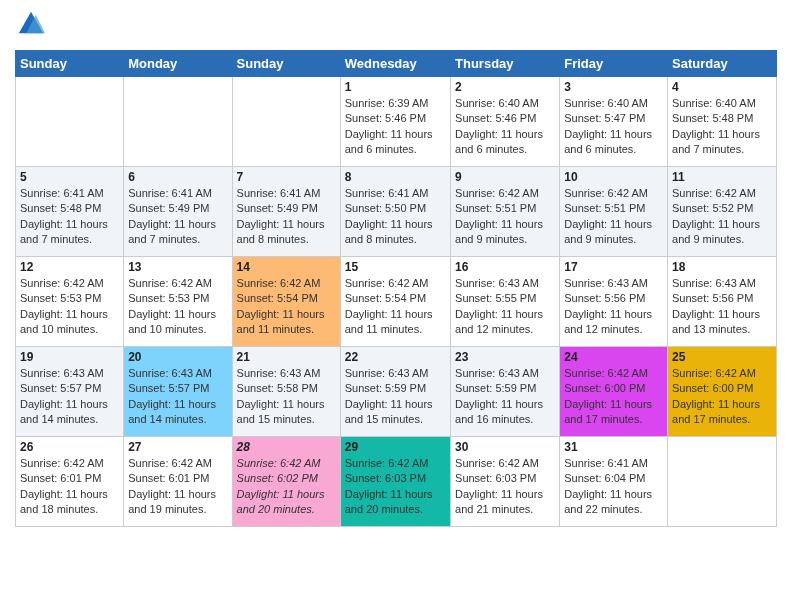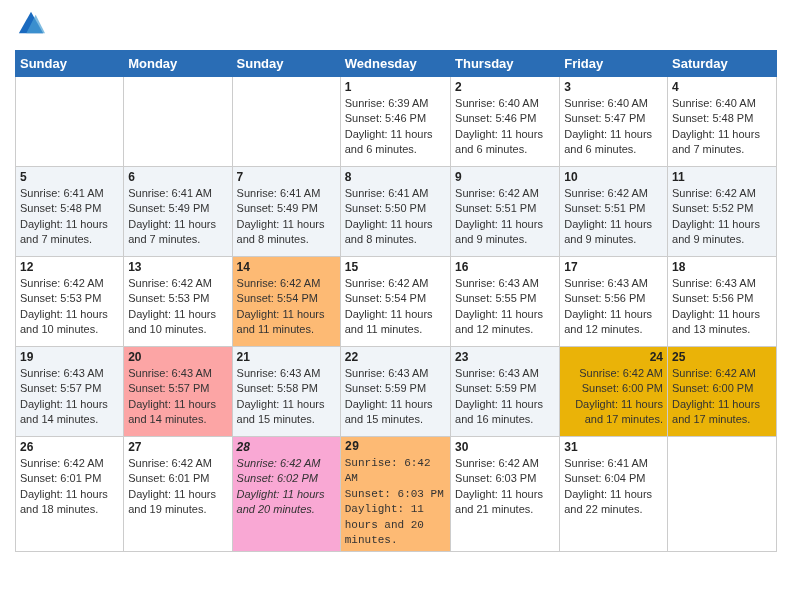--- a/index.html
+++ b/index.html
@@ -247,21 +247,21 @@
 Daylight: 11 hours and 13 minutes.</div>
           </td>
         </tr>
         <tr>
           <td style="background: rgb(240, 244, 248);">
             <span class="day-number">19</span>
             <div class="day-info" style="white-space: pre-line;">Sunrise: 6:43 AM
 Sunset: 5:57 PM
 Daylight: 11 hours and 14 minutes.</div>
           </td>
-          <td style="background: #fca5a5; margin-top: 34px;">
+          <td style="background: #7dd3fc; margin-top: 34px;">
             <span class="day-number">20</span>
             <div class="day-info" style="white-space: pre-line;">Sunrise: 6:43 AM
 Sunset: 5:57 PM
 Daylight: 11 hours and 14 minutes.</div>
           </td>
           <td style="background: rgb(240, 244, 248);">
             <span class="day-number">21</span>
             <div class="day-info" style="white-space: pre-line;">Sunrise: 6:43 AM
 Sunset: 5:58 PM
 Daylight: 11 hours and 15 minutes.</div>
@@ -271,21 +271,21 @@
             <div class="day-info" style="white-space: pre-line;">Sunrise: 6:43 AM
 Sunset: 5:59 PM
 Daylight: 11 hours and 15 minutes.</div>
           </td>
           <td style="background: rgb(240, 244, 248);">
             <span class="day-number">23</span>
             <div class="day-info" style="white-space: pre-line;">Sunrise: 6:43 AM
 Sunset: 5:59 PM
 Daylight: 11 hours and 16 minutes.</div>
           </td>
-          <td style="background: #eab308; text-align: right;">
+          <td style="background: #d946ef;">
             <span class="day-number">24</span>
             <div class="day-info" style="white-space: pre-line;">Sunrise: 6:42 AM
 Sunset: 6:00 PM
 Daylight: 11 hours and 17 minutes.</div>
           </td>
           <td style="background: #eab308;">
             <span class="day-number">25</span>
             <div class="day-info" style="white-space: pre-line;">Sunrise: 6:42 AM
 Sunset: 6:00 PM
 Daylight: 11 hours and 17 minutes.</div>
@@ -303,21 +303,21 @@
             <div class="day-info" style="white-space: pre-line;">Sunrise: 6:42 AM
 Sunset: 6:01 PM
 Daylight: 11 hours and 19 minutes.</div>
           </td>
           <td style="background: #f9a8d4; font-style: italic;">
             <span class="day-number">28</span>
             <div class="day-info" style="white-space: pre-line;">Sunrise: 6:42 AM
 Sunset: 6:02 PM
 Daylight: 11 hours and 20 minutes.</div>
           </td>
-          <td style="background: #fdba74; font-family: Liberation Mono, monospace;">
+          <td style="background: #14b8a6;">
             <span class="day-number">29</span>
             <div class="day-info" style="white-space: pre-line;">Sunrise: 6:42 AM
 Sunset: 6:03 PM
 Daylight: 11 hours and 20 minutes.</div>
           </td>
           <td style="background: rgb(255, 255, 255);">
             <span class="day-number">30</span>
             <div class="day-info" style="white-space: pre-line;">Sunrise: 6:42 AM
 Sunset: 6:03 PM
 Daylight: 11 hours and 21 minutes.</div>

